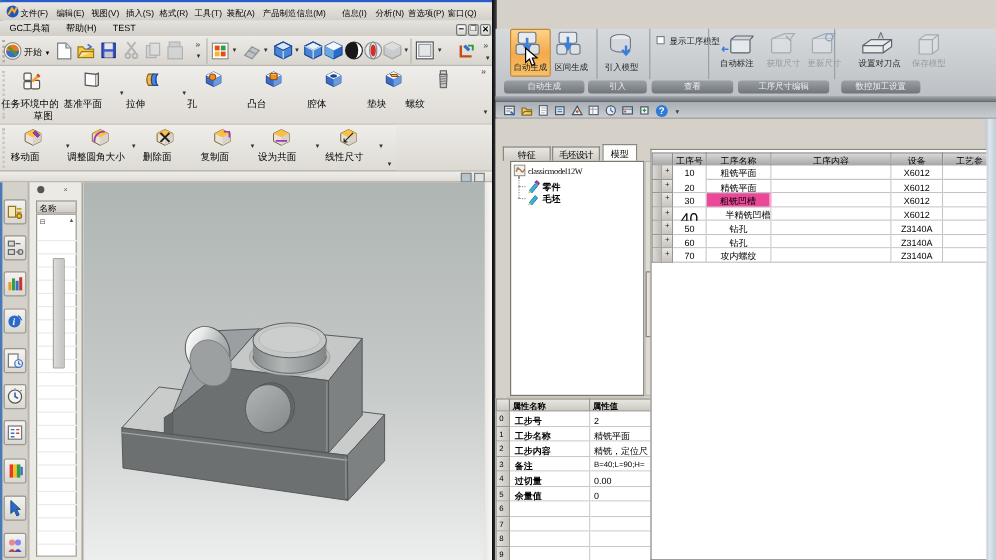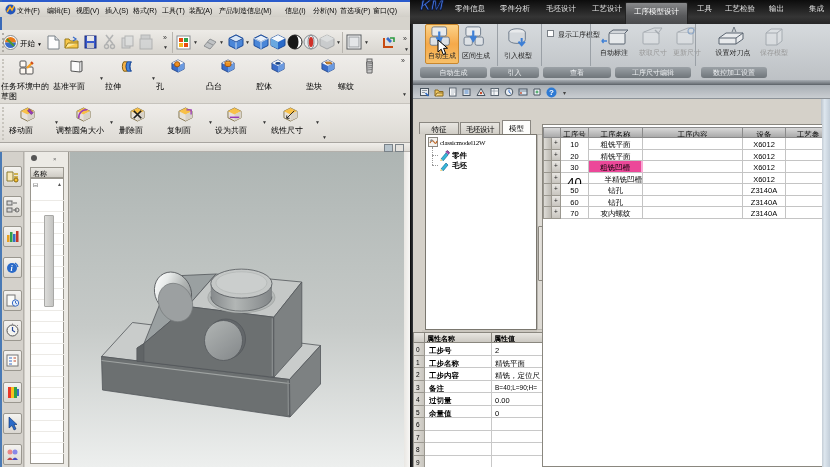--- a/index.html
+++ b/index.html
@@ -28,20 +28,28 @@
     <span class="abs" style="left:133px;top:4px;">格式(R)</span>
     <span class="abs" style="left:162px;top:4px;">工具(T)</span>
     <span class="abs" style="left:189px;top:4px;">装配(A)</span>
     <span class="abs" style="left:219px;top:4px;">产品制造信息(M)</span>
     <span class="abs" style="left:285px;top:4px;">信息(I)</span>
     <span class="abs" style="left:313px;top:4px;">分析(N)</span>
     <span class="abs" style="left:340px;top:4px;">首选项(P)</span>
     <span class="abs" style="left:373px;top:4px;">窗口(Q)</span>
   </div>
 
+  <div class="abs" style="left:0;top:17px;width:410px;height:13px;background:linear-gradient(#e5e3de,#d2cfc8);font-size:7.5px;">
+    <span class="abs" style="left:8px;top:2px;">GC工具箱</span>
+    <span class="abs" style="left:55px;top:2px;">帮助(H)</span>
+    <span class="abs" style="left:94px;top:2px;">TEST</span>
+    <span class="abs" style="left:380px;top:3px;width:9px;height:10px;background:linear-gradient(#fefefe,#d6d3cc);border:1px solid #70757c;border-radius:2px;text-align:center;font-size:8px;line-height:8px;font-weight:bold;">−</span>
+    <span class="abs" style="left:390px;top:3px;width:9px;height:10px;background:linear-gradient(#fefefe,#d6d3cc);border:1px solid #70757c;border-radius:2px;text-align:center;font-size:6px;line-height:9px;">❐</span>
+    <span class="abs" style="left:400px;top:3px;width:9px;height:10px;background:linear-gradient(#fefefe,#d6d3cc);border:1px solid #70757c;border-radius:2px;text-align:center;font-size:7px;line-height:9px;font-weight:bold;">✕</span>
+  </div>
 
   <div class="abs" style="left:0;top:30px;width:410px;height:25px;background:linear-gradient(#edebe7,#d8d5cf);border-bottom:1px solid #bbb8b2;">
     <div class="abs" style="left:2px;top:3px;width:1px;height:19px;border-left:2px dotted #b0ada6;"></div>
 
     <svg class="abs" style="left:3px;top:5px;" width="15" height="15" viewBox="0 0 15 15">
           <circle cx="7.5" cy="7.5" r="7" fill="#fff" stroke="#888"></circle>
           <path d="M2 7.5 A5.5 5.5 0 0 1 13 7.5" fill="#e87818"></path>
           <path d="M2 7.5 A5.5 5.5 0 0 0 13 7.5" fill="#3a6cc8"></path>
           <path d="M4 4 L11 11" stroke="#4a9a30" stroke-width="2"></path>
         </svg>
@@ -139,21 +147,21 @@
 
     <svg class="abs" style="left:19px;top:5px;" width="15" height="15" viewBox="0 0 15 15">
           <rect x="1" y="1" width="6" height="6" rx="1" fill="#fdf8f2" stroke="#555"></rect>
           <rect x="1" y="8" width="6" height="6" rx="1" fill="#fdf8f2" stroke="#555"></rect>
           <rect x="7" y="7" width="7" height="7" rx="1" fill="#fdf8f2" stroke="#555"></rect>
           <path d="M8 8 L13 3" stroke="#f8a020" stroke-width="2.2"></path>
           <path d="M12 2 L14 4" stroke="#d04a18" stroke-width="2"></path>
         </svg>
     <div class="abs bigitem" style="left:1px;top:26px;width:52px;">
           <div>任务环境中的</div>
-          <div style="margin-top:-1px;">草图</div>
+          <div style="margin-top:-1px;padding-left:27px;">草图</div>
         </div>
     <svg class="abs" style="left:68px;top:4px;" width="15" height="15" viewBox="0 0 15 15">
           <path d="M3 2 L12 3 L12 13 L3 12 Z" fill="#fbfbfb" stroke="#555"></path>
           <path d="M12 3 L14 2 L14 12 L12 13" fill="#d8d8d8" stroke="#555"></path>
         </svg>
     <div class="abs bigitem" style="left:53px;top:26px;width:44px;">基准平面</div>
     <span class="abs" style="left:99px;top:20px;font-size:5px;color:#333;">▼</span>
     <svg class="abs" style="left:120px;top:4px;" width="15" height="15" viewBox="0 0 16 16">
           <path d="M4 3 C2 5 2 11 4 13 L8 13 C6 11 6 5 8 3 Z" fill="#f8b448" stroke="#7a5a10"></path>
           <path d="M8 3 C6 5 6 11 8 13 L12 13 C10 11 10 5 12 3 Z" fill="#4a86d8" stroke="#1a4a9a"></path>
@@ -419,35 +427,20 @@
       </svg>
     </div>
     <div class="abs" style="left:404px;top:0;width:6px;height:315px;background:linear-gradient(90deg,#e9e7e3,#f8f7f5);"></div>
   </div>
 </div>
 
 <div class="abs" style="left:410px;top:0;width:420px;height:467px;background:#d5d1c9;">
 
   <div class="abs" style="left:0;top:0;width:4px;height:467px;background:linear-gradient(90deg,#0a0a0a,#43464b);"></div>
 
-  <div class="abs" style="left:0;top:0;width:420px;height:24px;background:linear-gradient(#0c0c0c,#353535 70%,#262626);">
-    <svg class="abs" style="left:9px;top:-4px;" width="42" height="18" viewBox="0 0 42 18">
-          <text x="1" y="14" font-family="Liberation Sans, sans-serif" font-size="15" font-weight="bold" font-style="italic" fill="#3f6fd8" stroke="#0c1430" stroke-width="0.8">KM</text>
-        </svg>
-
-    <span class="abs" style="left:45px;top:4px;color:#e4e4e4;font-size:7.5px;">零件信息</span>
-    <span class="abs" style="left:90px;top:4px;color:#e4e4e4;font-size:7.5px;">零件分析</span>
-    <span class="abs" style="left:136px;top:4px;color:#e4e4e4;font-size:7.5px;">毛坯设计</span>
-    <span class="abs" style="left:182px;top:4px;color:#e4e4e4;font-size:7.5px;">工艺设计</span>
-    <span class="abs" style="left:215px;top:2px;width:63px;height:22px;background:linear-gradient(#88898b,#595a5c 60%,#4a4b4d);border:1px solid #222;border-bottom:none;border-radius:2px 2px 0 0;color:#fff;font-size:7.5px;text-align:center;padding-top:4px;">工序模型设计</span>
-    <span class="abs" style="left:287px;top:4px;color:#e4e4e4;font-size:7.5px;">工具</span>
-    <span class="abs" style="left:315px;top:4px;color:#e4e4e4;font-size:7.5px;">工艺检验</span>
-    <span class="abs" style="left:359px;top:4px;color:#e4e4e4;font-size:7.5px;">输出</span>
-    <span class="abs" style="left:399px;top:4px;color:#e4e4e4;font-size:7.5px;">集成</span>
-  </div>
 
   <div class="abs" style="left:3px;top:24px;width:417px;height:60px;background:linear-gradient(#d6dadd,#bbbfc3);">
 
     <div class="abs" style="left:12px;top:0px;width:34px;height:40px;background:linear-gradient(#fbd38a,#f5a94a 50%,#f8c068);border:1px solid #c8872e;border-radius:2px;"></div>
     <svg class="abs" style="left:15px;top:2px;" width="28" height="22" viewBox="0 0 28 24">
       <rect x="3" y="1" width="16" height="10" rx="2" fill="#e8eaec" stroke="#6a7788"></rect>
       <rect x="1" y="12" width="9" height="9" rx="2" fill="#dde1e5" stroke="#6a7788"></rect>
       <rect x="13" y="12" width="9" height="9" rx="2" fill="#dde1e5" stroke="#6a7788"></rect>
       <path d="M11 6 L11 16 M8 12 L11 17 L14 12" stroke="#3d7fd6" stroke-width="2.4" fill="none"></path>
     </svg>

